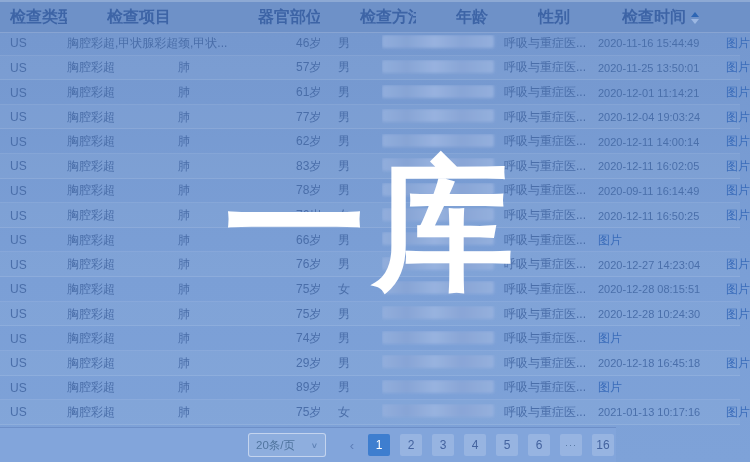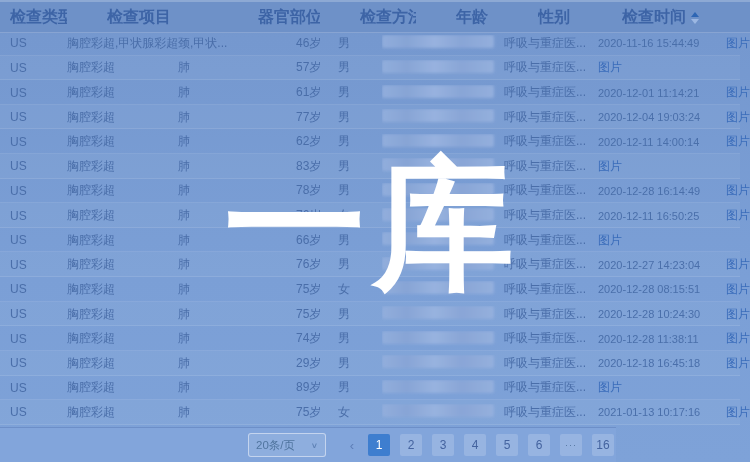--- a/index.html
+++ b/index.html
@@ -83,20 +83,21 @@
       </div>
       <div class="row grid alt">
         <div class="td col-type">US</div>
         <div class="td col-item">胸腔彩超</div>
         <div class="td col-organ">肺</div>
         <div class="td col-method"></div>
         <div class="td col-age">57岁</div>
         <div class="td col-gender">男</div>
         <div class="td col-hospital"><span class="redact"></span></div>
         <div class="td col-dept">呼吸与重症医...</div>
+        <div class="td col-time">2020-11-25 13:50:01</div>
         <div class="td col-action"><span class="link">图片</span></div>
       </div>
       <div class="row grid">
         <div class="td col-type">US</div>
         <div class="td col-item">胸腔彩超</div>
         <div class="td col-organ">肺</div>
         <div class="td col-method"></div>
         <div class="td col-age">61岁</div>
         <div class="td col-gender">男</div>
         <div class="td col-hospital"><span class="redact"></span></div>
@@ -130,32 +131,33 @@
       </div>
       <div class="row grid alt">
         <div class="td col-type">US</div>
         <div class="td col-item">胸腔彩超</div>
         <div class="td col-organ">肺</div>
         <div class="td col-method"></div>
         <div class="td col-age">83岁</div>
         <div class="td col-gender">男</div>
         <div class="td col-hospital"><span class="redact"></span></div>
         <div class="td col-dept">呼吸与重症医...</div>
+        <div class="td col-time">2020-12-11 16:02:05</div>
         <div class="td col-action"><span class="link">图片</span></div>
       </div>
       <div class="row grid">
         <div class="td col-type">US</div>
         <div class="td col-item">胸腔彩超</div>
         <div class="td col-organ">肺</div>
         <div class="td col-method"></div>
         <div class="td col-age">78岁</div>
         <div class="td col-gender">男</div>
         <div class="td col-hospital"><span class="redact"></span></div>
         <div class="td col-dept">呼吸与重症医...</div>
-        <div class="td col-time">2020-12-28 16:14:49</div>
+        <div class="td col-time">2020-09-11 16:14:49</div>
         <div class="td col-action"><span class="link">图片</span></div>
       </div>
       <div class="row grid alt">
         <div class="td col-type">US</div>
         <div class="td col-item">胸腔彩超</div>
         <div class="td col-organ">肺</div>
         <div class="td col-method"></div>
         <div class="td col-age">76岁</div>
         <div class="td col-gender">女</div>
         <div class="td col-hospital"><span class="redact"></span></div>
@@ -212,21 +214,20 @@
       </div>
       <div class="row grid">
         <div class="td col-type">US</div>
         <div class="td col-item">胸腔彩超</div>
         <div class="td col-organ">肺</div>
         <div class="td col-method"></div>
         <div class="td col-age">74岁</div>
         <div class="td col-gender">男</div>
         <div class="td col-hospital"><span class="redact"></span></div>
         <div class="td col-dept">呼吸与重症医...</div>
-        <div class="td col-time">2020-12-28 11:38:11</div>
         <div class="td col-action"><span class="link">图片</span></div>
       </div>
       <div class="row grid alt">
         <div class="td col-type">US</div>
         <div class="td col-item">胸腔彩超</div>
         <div class="td col-organ">肺</div>
         <div class="td col-method"></div>
         <div class="td col-age">29岁</div>
         <div class="td col-gender">男</div>
         <div class="td col-hospital"><span class="redact"></span></div>

